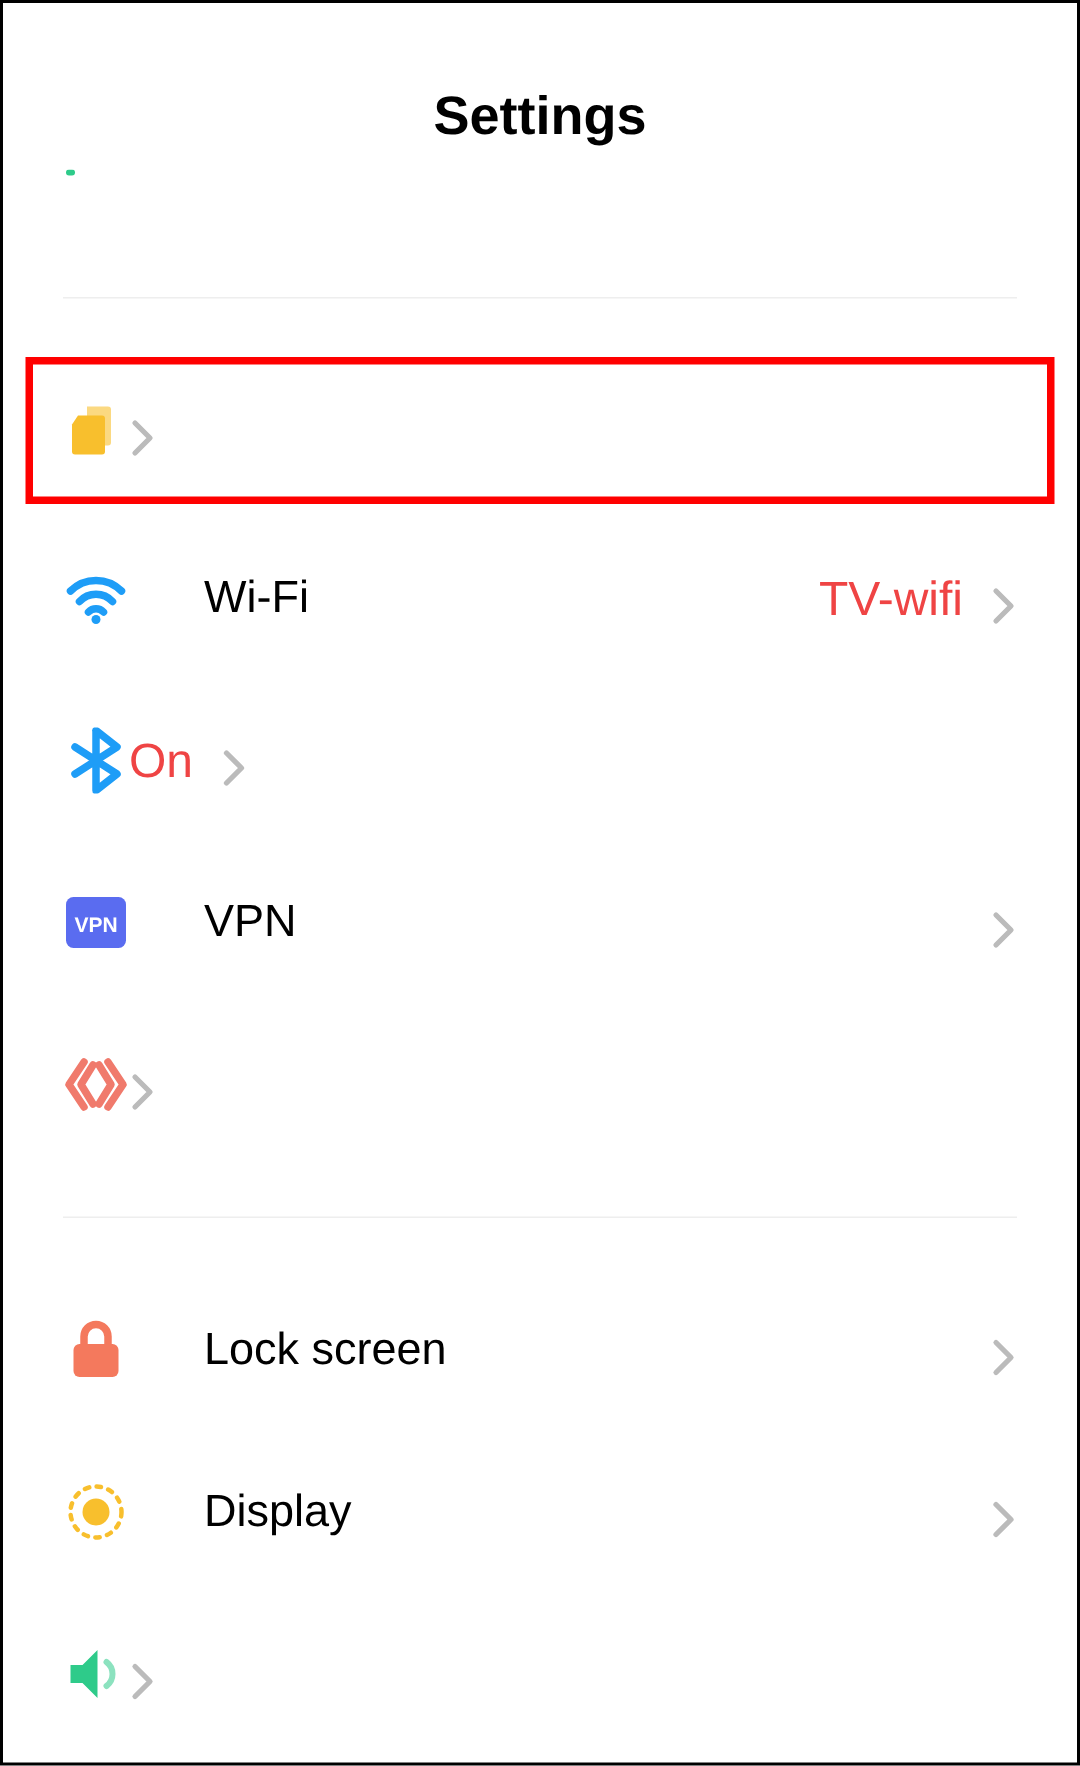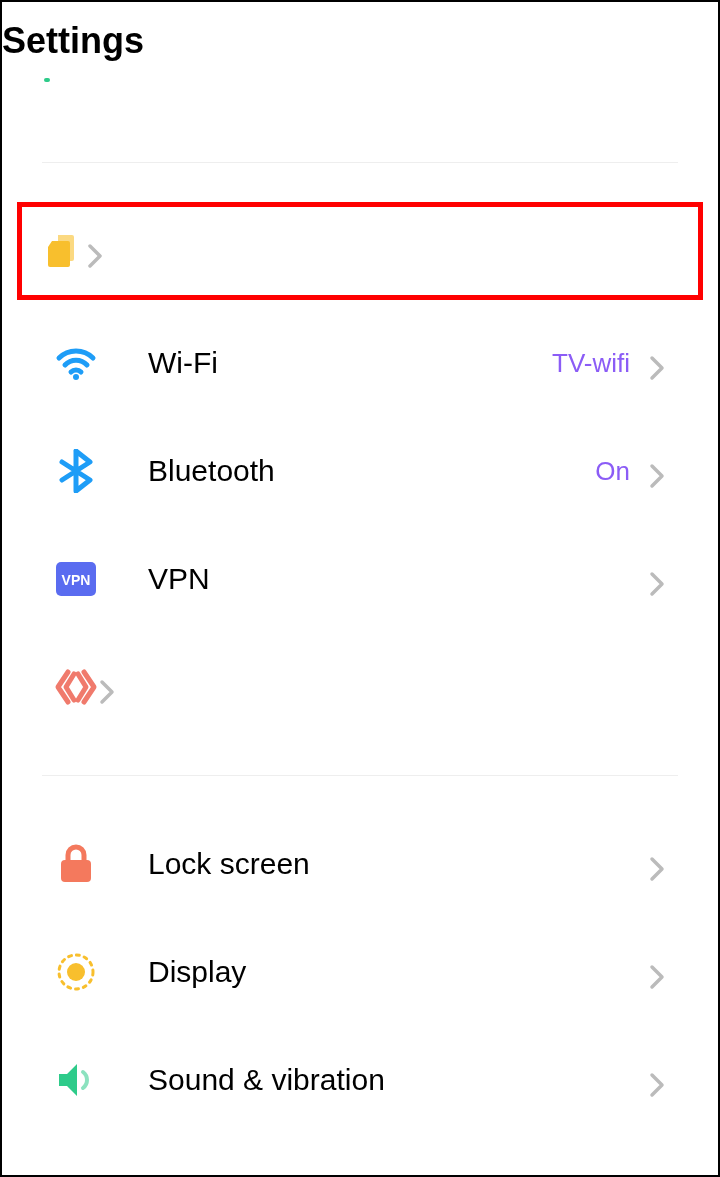--- a/index.html
+++ b/index.html
@@ -7,22 +7,23 @@
     margin: 0;
     font-family: -apple-system, "Helvetica Neue", Arial, sans-serif;
     background: #fff;
     width: 720px;
     height: 1177px;
     border: 2px solid #000;
     position: relative;
     overflow: hidden;
   }
   .header {
-    text-align: left;
+    text-align: center;
     padding: 18px 0 10px 0;
+    margin-top: 36px;
   }
   .header-title {
     font-size: 36px;
     font-weight: 700;
     color: #000;
   }
   .partial-row {
     height: 60px;
     position: relative;
   }
@@ -37,21 +38,21 @@
     height: 1px;
     background: #eee;
     margin: 0 40px;
   }
   .content {
     padding-top: 0;
   }
   .row {
     display: flex;
     align-items: center;
-    padding: 0 52px;
+    padding: 0 40px;
     height: 108px;
     position: relative;
   }
   .row.highlighted {
     outline: 5px solid #ff0000;
     outline-offset: -10px;
     margin: 4px 10px;
     padding: 0 30px;
   }
   .icon-wrap {
@@ -62,22 +63,22 @@
     justify-content: center;
     flex-shrink: 0;
   }
   .row-label {
     flex: 1;
     font-size: 30px;
     color: #000;
     padding-left: 50px;
   }
   .row-value {
-    font-size: 26px;
-    color: #8b5cf6;
+    font-size: 32px;
+    color: #ef4444;
     margin-right: 18px;
   }
   .chevron {
     width: 18px;
     height: 18px;
     flex-shrink: 0;
   }
   .chevron svg { display:block; }
 </style>
 </head>
@@ -132,21 +133,20 @@
         </svg>
     </span>
   </div>
 
   <div class="row">
     <span class="icon-wrap">
       <svg width="40" height="44" viewBox="0 0 40 44">
         <path d="M20 2 v40 l14 -11 l-28 -18 M20 2 l14 11 l-28 18" stroke="#1e9df7" stroke-width="5" fill="none" stroke-linejoin="round" stroke-linecap="round"></path>
       </svg>
     </span>
-    <span class="row-label">Bluetooth</span>
     <span class="row-value">On</span>
     <span class="chevron">
       <svg width="18" height="28" viewBox="0 0 18 28">
           <path d="M4 4 l10 10 l-10 10" stroke="#bbb" stroke-width="3.5" fill="none" stroke-linecap="round" stroke-linejoin="round"></path>
         </svg>
     </span>
   </div>
 
   <div class="row">
     <span class="icon-wrap">
@@ -215,21 +215,20 @@
     </span>
   </div>
 
   <div class="row">
     <span class="icon-wrap">
       <svg width="42" height="40" viewBox="0 0 42 40">
         <path d="M4 14 h8 l10 -10 v32 l-10 -10 h-8 z" fill="#2ecb8a"></path>
         <path d="M28 12 a10 10 0 0 1 0 16" stroke="#2ecb8a" stroke-width="4" fill="none" stroke-linecap="round" opacity="0.55"></path>
       </svg>
     </span>
-    <span class="row-label">Sound &amp; vibration</span>
     <span class="chevron">
       <svg width="18" height="28" viewBox="0 0 18 28">
           <path d="M4 4 l10 10 l-10 10" stroke="#bbb" stroke-width="3.5" fill="none" stroke-linecap="round" stroke-linejoin="round"></path>
         </svg>
     </span>
   </div>
 
 </div>
 
 </body></html>

